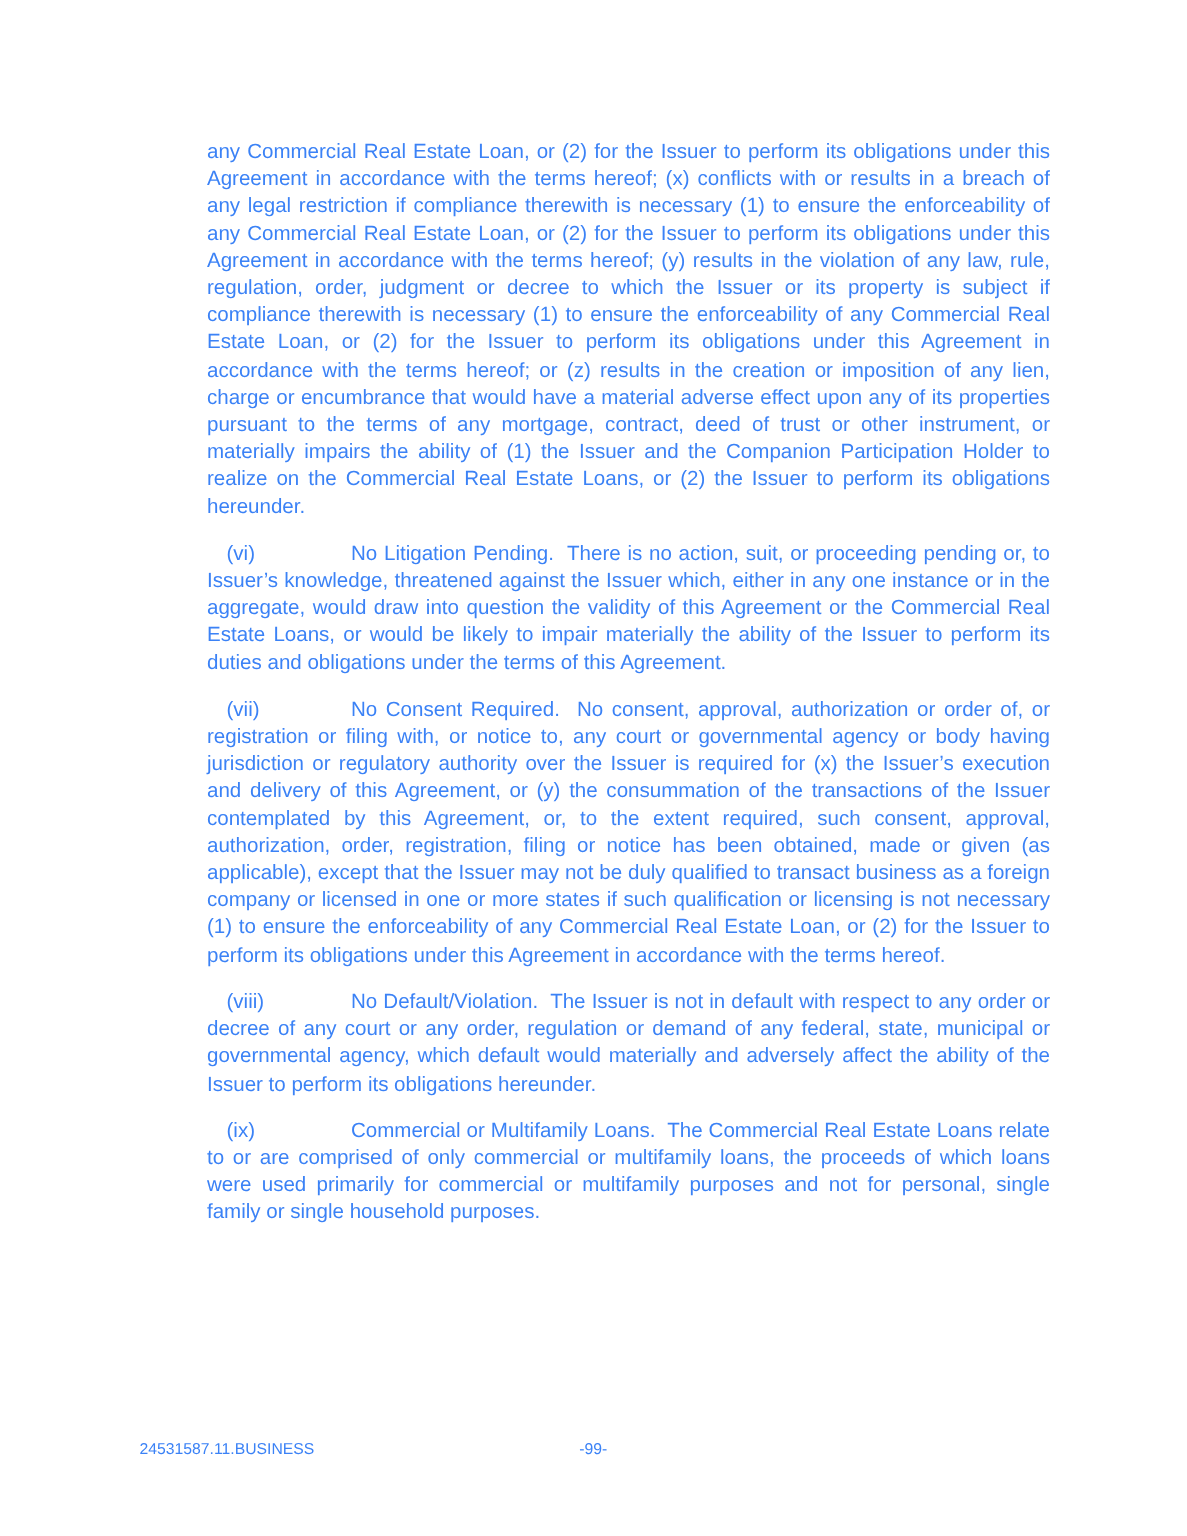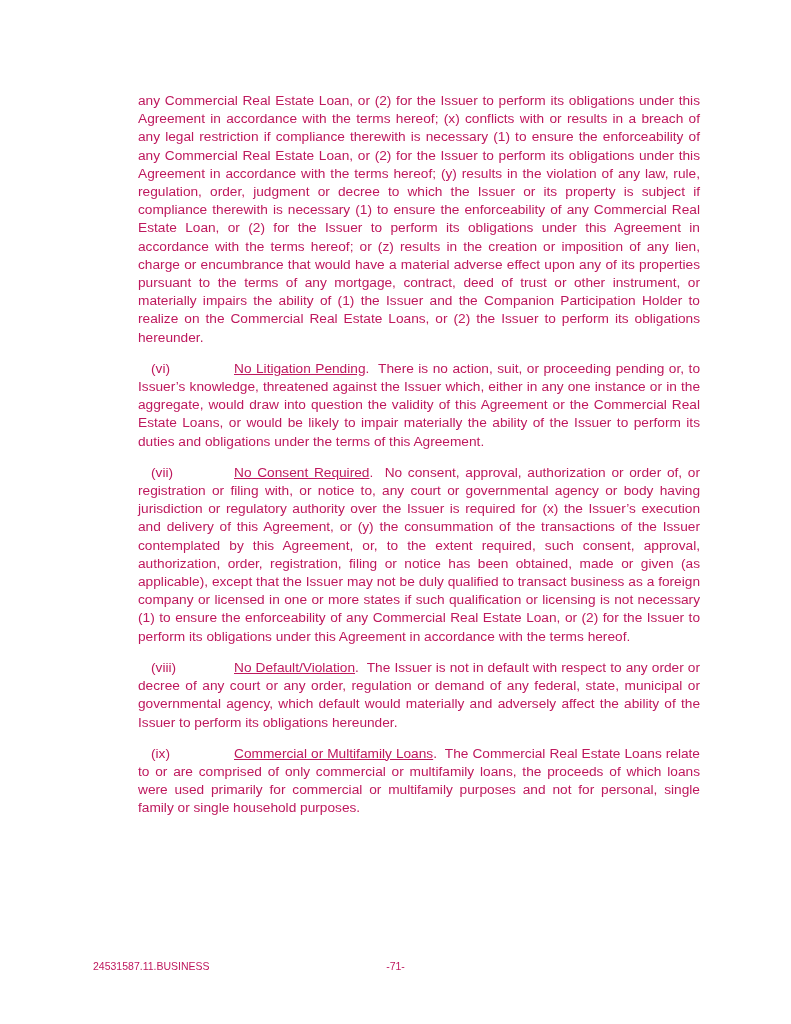--- a/index.html
+++ b/index.html
@@ -6,42 +6,41 @@
     margin: 0;
     padding: 0;
     background: #ffffff;
   }
   .page {
     position: relative;
     width: 791px;
     height: 1024px;
     background: #ffffff;
     font-family: "Liberation Sans", sans-serif;
-    color: #be185d;
+    color: #3b82f6;
     overflow: hidden;
   }
   .content {
     position: absolute;
     left: 138px;
     top: 92px;
     width: 562px;
     font-size: 13.7px;
     line-height: 18.2px;
     text-align: justify;
   }
   .para {
     margin: 0 0 13px 0;
   }
   .pnum {
     display: inline-block;
     margin-left: 13px;
     width: 83px;
   }
   .phead {
-    text-decoration: underline;
   }
   .psep {
     white-space: pre;
   }
   .footer {
     position: absolute;
     left: 0;
     top: 959px;
     width: 791px;
     height: 16px;
@@ -74,15 +73,15 @@
     <p class="para"><span class="pnum">(vii)</span><span class="phead">No Consent Required</span><span class="psep">.  </span><span>No consent, approval, authorization or order of, or registration or filing with, or notice to, any court or governmental agency or body having jurisdiction or regulatory authority over the Issuer is required for (x) the Issuer’s execution and delivery of this Agreement, or (y) the consummation of the transactions of the Issuer contemplated by this Agreement, or, to the extent required, such consent, approval, authorization, order, registration, filing or notice has been obtained, made or given (as applicable), except that the Issuer may not be duly qualified to transact business as a foreign company or licensed in one or more states if such qualification or licensing is not necessary (1) to ensure the enforceability of any Commercial Real Estate Loan, or (2) for the Issuer to perform its obligations under this Agreement in accordance with the terms hereof.</span></p>
 
     <p class="para"><span class="pnum">(viii)</span><span class="phead">No Default/Violation</span><span class="psep">.  </span><span>The Issuer is not in default with respect to any order or decree of any court or any order, regulation or demand of any federal, state, municipal or governmental agency, which default would materially and adversely affect the ability of the Issuer to perform its obligations hereunder.</span></p>
 
     <p class="para"><span class="pnum">(ix)</span><span class="phead">Commercial or Multifamily Loans</span><span class="psep">.  </span><span>The Commercial Real Estate Loans relate to or are comprised of only commercial or multifamily loans, the proceeds of which loans were used primarily for commercial or multifamily purposes and not for personal, single family or single household purposes.</span></p>
 
   </div>
 
   <div class="footer">
     <span class="footer-left">24531587.11.BUSINESS</span>
-    <span class="footer-center">-71-</span>
+    <span class="footer-center">-99-</span>
   </div>
 </div>
 
 </body></html>

